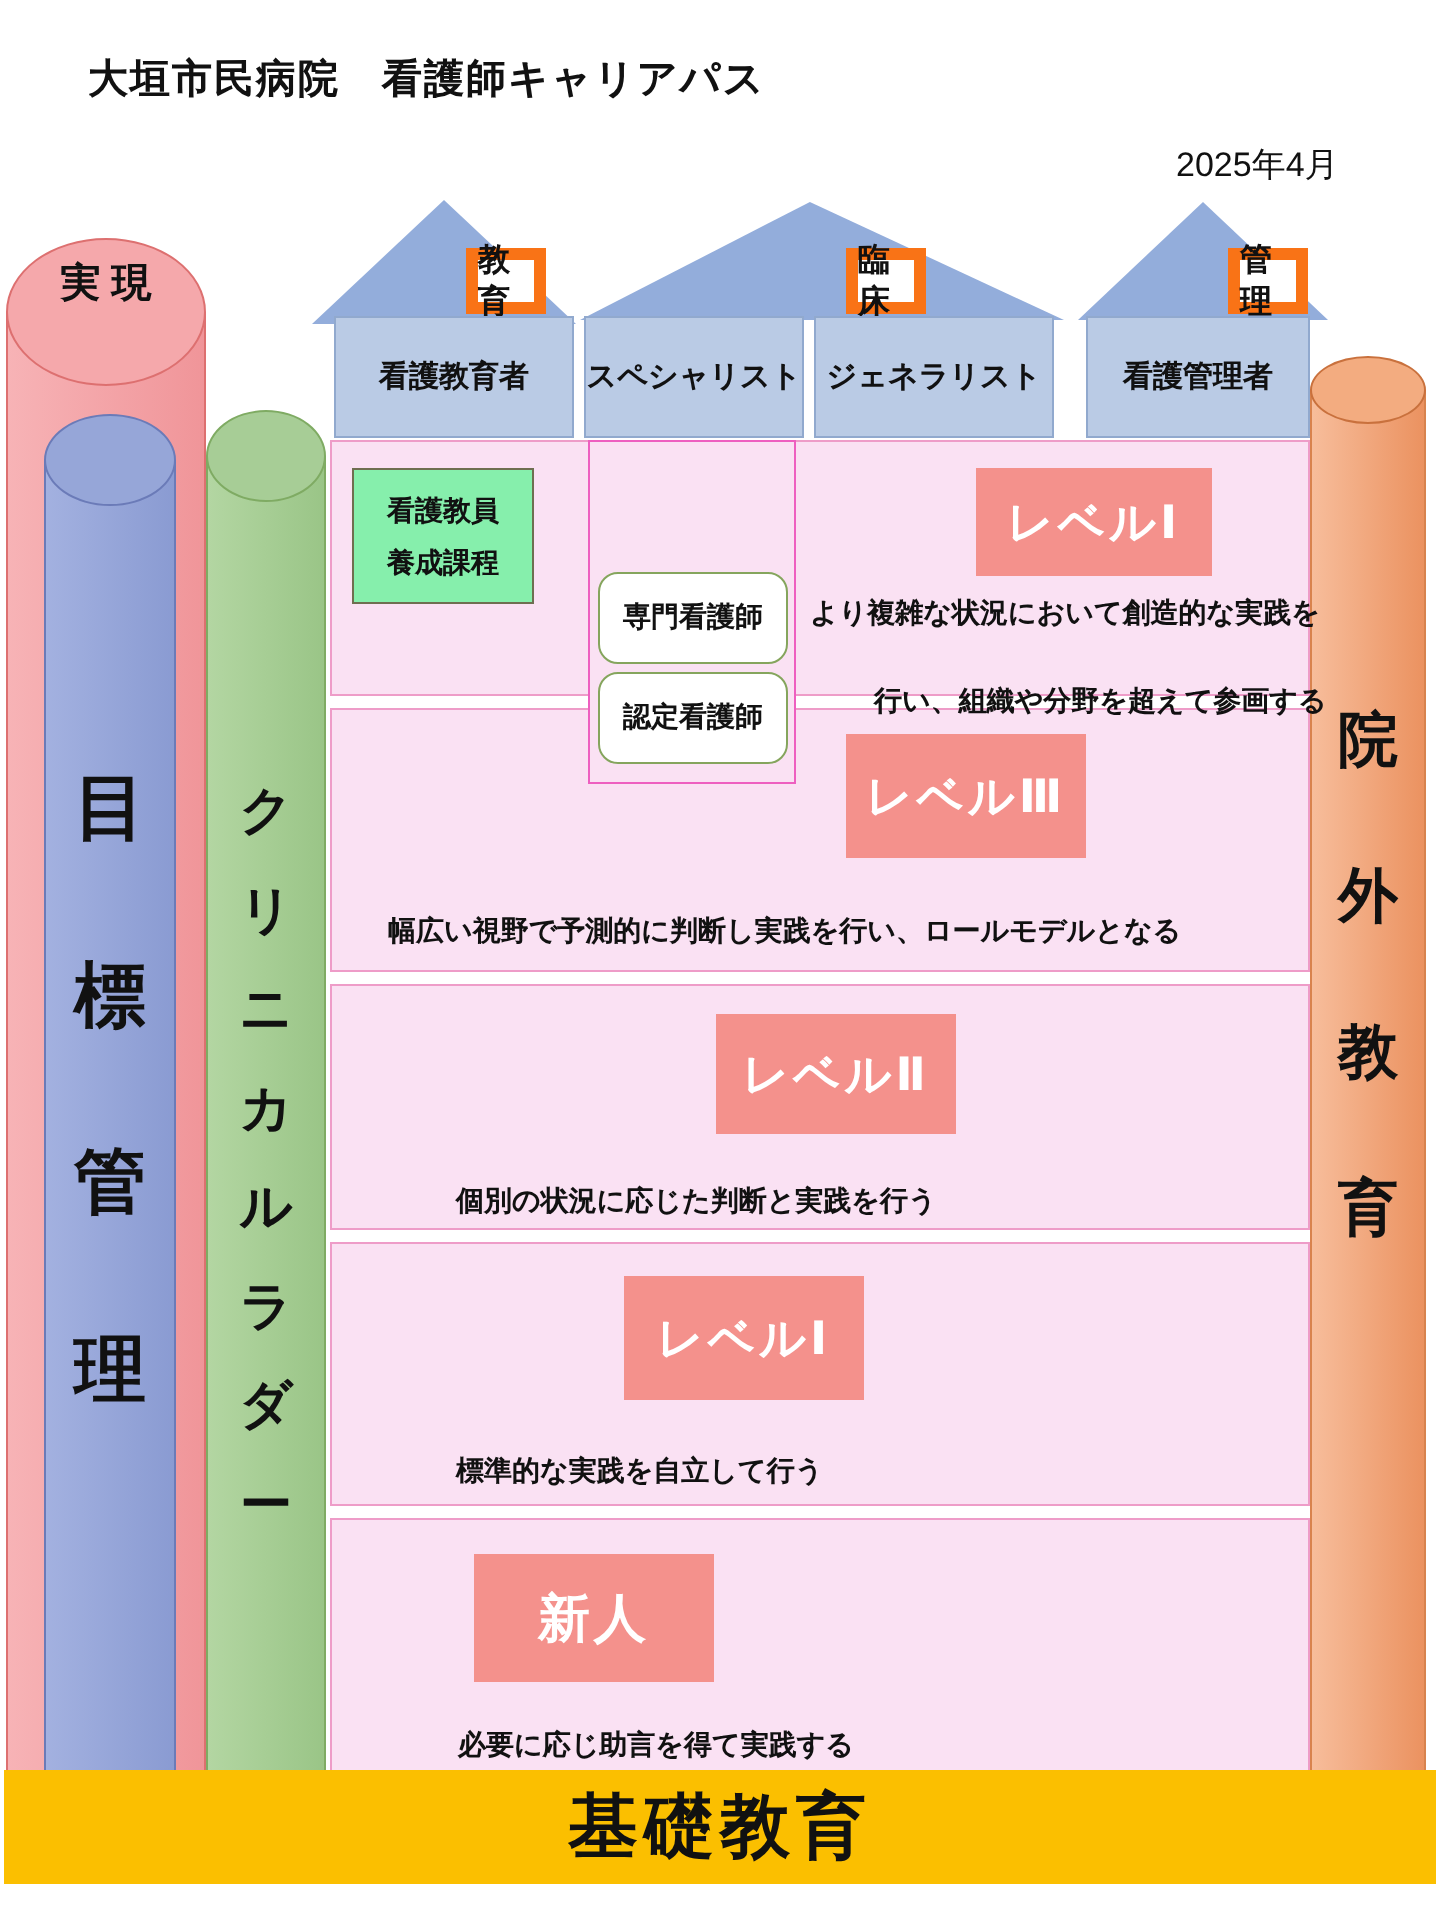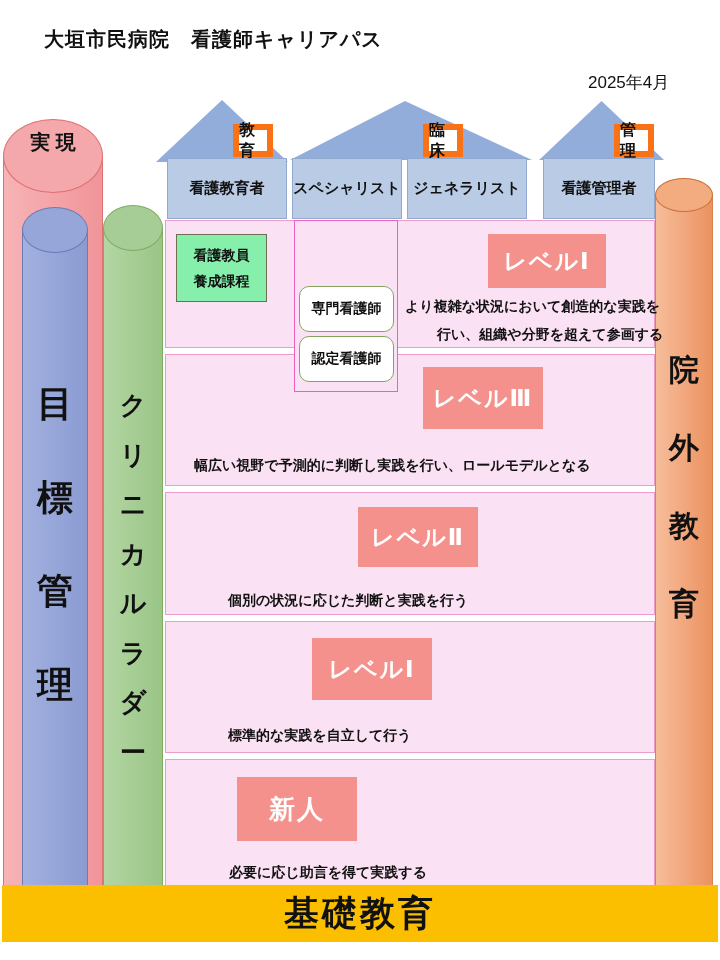--- a/index.html
+++ b/index.html
@@ -140,21 +140,21 @@
   <div class="abs spec-box b1">専門看護師</div>
   <div class="abs spec-box b2">認定看護師</div>
 
   <div class="abs lvl lvl4">レベルⅠ</div>
   <div class="abs lvl lvl3">レベルⅢ</div>
   <div class="abs lvl lvl2">レベルⅡ</div>
   <div class="abs lvl lvl1">レベルⅠ</div>
   <div class="abs lvl lvl0">新人</div>
 
   <div class="abs desc" style="left:405px;top:298px;">より複雑な状況において創造的な実践を</div>
-  <div class="abs desc" style="left:437px;top:326px;">行い、組織や分野を超えて参画する</div>
+  <div class="abs desc" style="left:437px;top:342px;">行い、組織や分野を超えて参画する</div>
   <div class="abs desc" style="left:194px;top:457px;">幅広い視野で予測的に判断し実践を行い、ロールモデルとなる</div>
   <div class="abs desc" style="left:228px;top:592px;">個別の状況に応じた判断と実践を行う</div>
   <div class="abs desc" style="left:228px;top:727px;">標準的な実践を自立して行う</div>
   <div class="abs base-bar">
     <span>基礎教育</span>
   </div>
 
   <div class="abs desc" style="left:229px;top:864px;">必要に応じ助言を得て実践する</div>
 
 </div>

